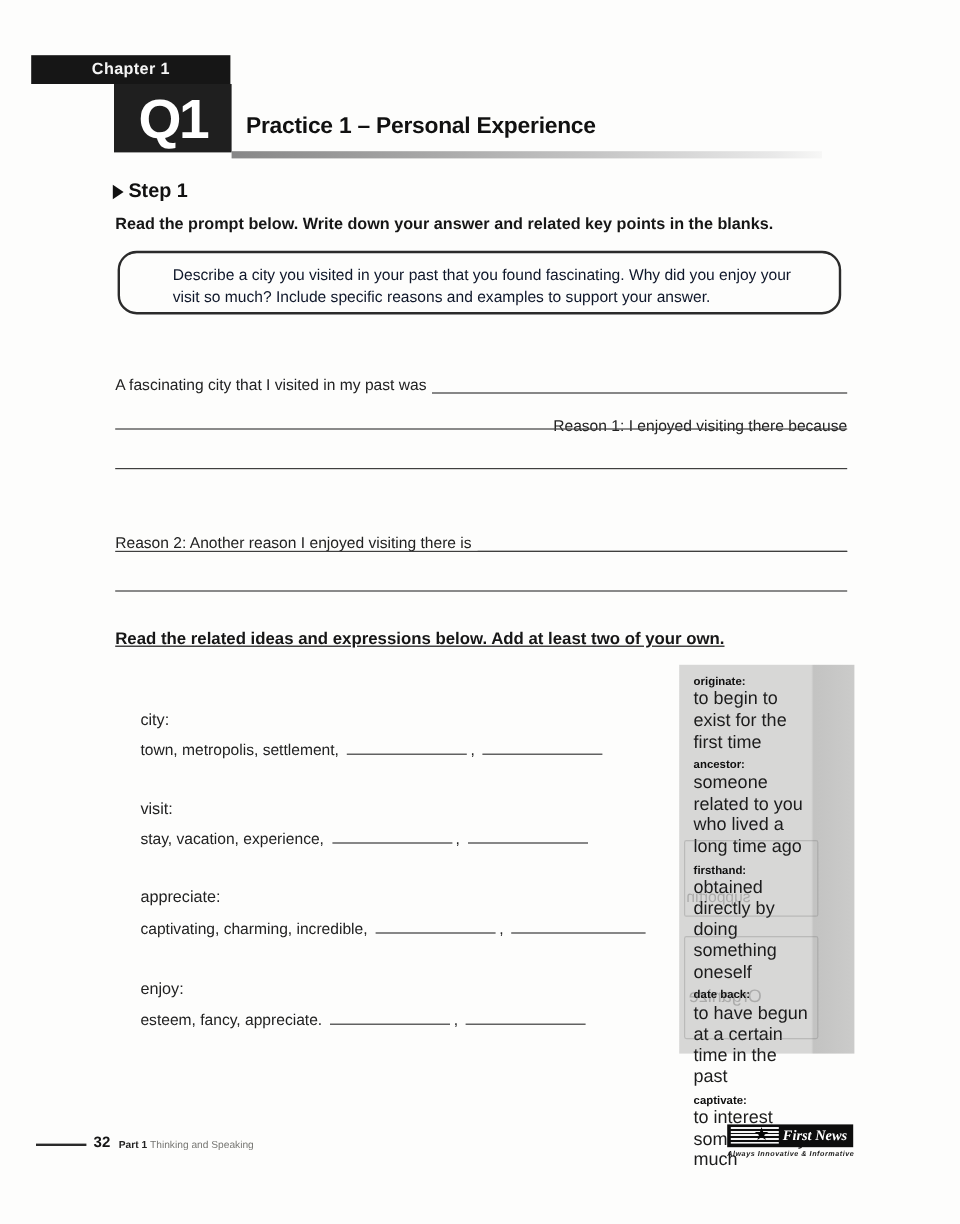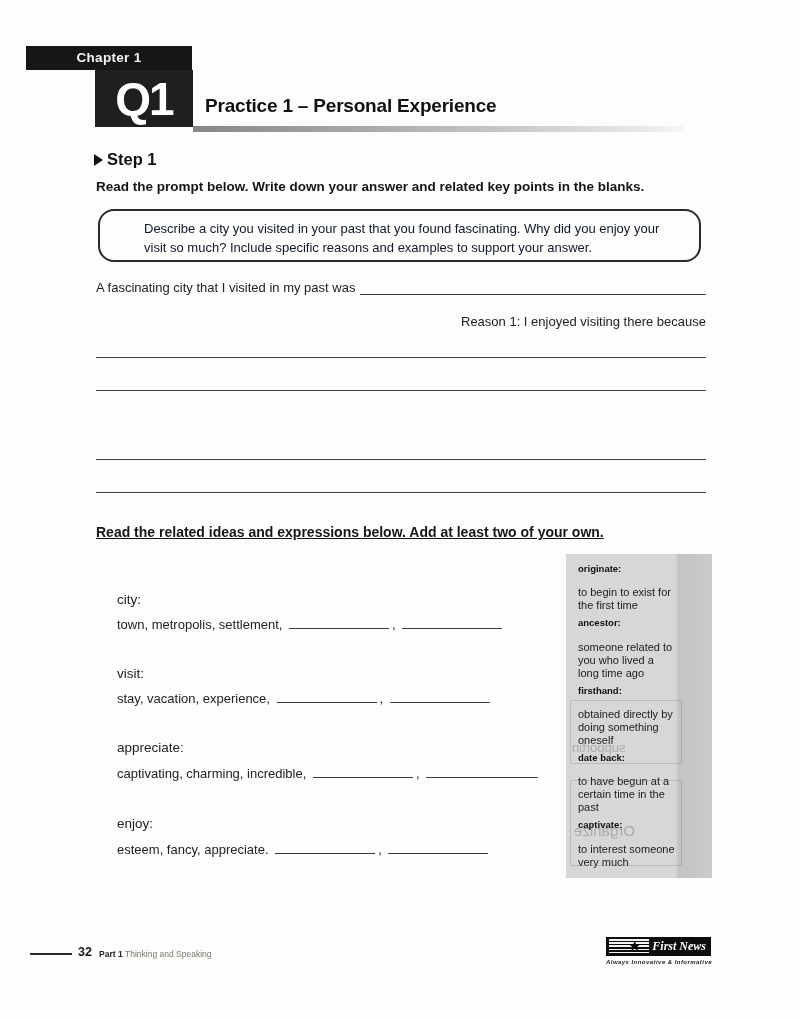--- a/index.html
+++ b/index.html
@@ -33,40 +33,40 @@
   .step-label{font-size:16.5px;font-weight:bold;color:#111;}
   .instruction{position:absolute;left:96px;font-size:13.5px;font-weight:bold;color:#161616;}
   .instr-1{top:179px;}
   .prompt-box{
     position:absolute;left:98px;top:209px;width:603px;height:53px;
     border:2px solid #2b2b2b;border-radius:16px;
     font-size:13px;line-height:19px;color:#0f172a;
     padding:8px 28px 0 44px;box-sizing:border-box;
   }
   
-  .fill-row{position:absolute;left:96px;width:610px;display:flex;align-items:flex-end;font-size:13px;color:#222;}
+  .fill-row{position:absolute;left:96px;width:610px;display:flex;align-items:flex-end;font-size:13px;color:#222;margin-top:33px;}
   .fill-row .lead{white-space:nowrap;}
   .fill-line{flex:1;border-bottom:1.7px solid #3b3b3b;margin-left:5px;height:14px;}
   .hr-line{position:absolute;left:96px;width:610px;border-top:1.8px solid #3f3f3f;height:0;}
   
   .instr-2{top:524px;font-size:14px;text-decoration:underline;}
   .related-heading{position:absolute;left:99px;top:554px;font-size:14.5px;font-weight:bold;color:#161616;}
   .word-label{position:absolute;left:117px;font-size:13.5px;color:#222;}
   .expr-row{position:absolute;left:117px;font-size:13px;color:#222;white-space:nowrap;}
   .blank{display:inline-block;width:100px;border-bottom:1.6px solid #3b3b3b;height:11px;margin:0 3px;}
   .blank.wide{width:112px;}
   
   .vocab-box{
     position:absolute;left:566px;top:554px;width:146px;height:324px;box-sizing:border-box;
     background:linear-gradient(to right,#d7d7d6 0px,#d7d7d6 110px,#c3c3c2 112px,#cbcbca 146px);
     padding:9px 36px 8px 12px;
   }
   .vocab-entry{margin-bottom:5px;}
   .vocab-term{font-size:9.5px;font-weight:bold;color:#0e0e0e;line-height:1.2;}
-  .vocab-def{font-size:11px;color:#1c1c1c;line-height:1.18;margin-top:12px;}
+  .vocab-def{font-size:15px;color:#1c1c1c;line-height:1.18;}
   .show-box{position:absolute;border:1px solid rgba(110,110,110,.28);border-radius:2px;}
   .show-text{position:absolute;transform:scaleX(-1);color:rgba(70,70,70,.30);white-space:nowrap;}
   
   .footer-rule{position:absolute;left:30px;top:953px;width:42px;height:2px;background:#2a2a2a;}
   .page-num{position:absolute;left:78px;top:945px;font-size:12.5px;font-weight:bold;color:#161616;}
   .part-label{position:absolute;left:99px;top:949px;font-size:8.5px;font-weight:bold;color:#222;}
   .part-title{position:absolute;left:125px;top:949px;font-size:8.5px;color:#767672;}
   .logo{position:absolute;left:606px;top:937px;width:105px;height:19px;background:#0d0d0d;}
   .logo-stripes{position:absolute;left:3px;top:2px;width:40px;height:14px;
     background:repeating-linear-gradient(to bottom,#f4f4f4 0 1.6px,#0d0d0d 1.6px 3.2px);}
@@ -102,20 +102,24 @@
     <span class="fill-line"></span>
   </div>
 
   <div class="fill-row" style="top:314px;flex-direction:column;">
     <span class="lead">Reason 1: I enjoyed visiting there because</span>
     <span class="fill-line"></span>
   </div>
   <div class="hr-line" style="top:357px;"></div>
   <div class="hr-line" style="top:390px;"></div>
 
+  <div class="fill-row" style="top:412px;">
+    <span class="lead">Reason 2: Another reason I enjoyed visiting there is</span>
+    <span class="fill-line"></span>
+  </div>
   <div class="hr-line" style="top:459px;"></div>
   <div class="hr-line" style="top:492px;"></div>
 
   <div class="instruction instr-2">Read the related ideas and expressions below. Add at least two of your own.</div>
 
   <div class="word-label" style="top:592px;">city:</div>
   <div class="expr-row" style="top:617px;">
     <span>town, metropolis, settlement,</span>
     <span class="blank"></span><span>,</span>
     <span class="blank"></span>

